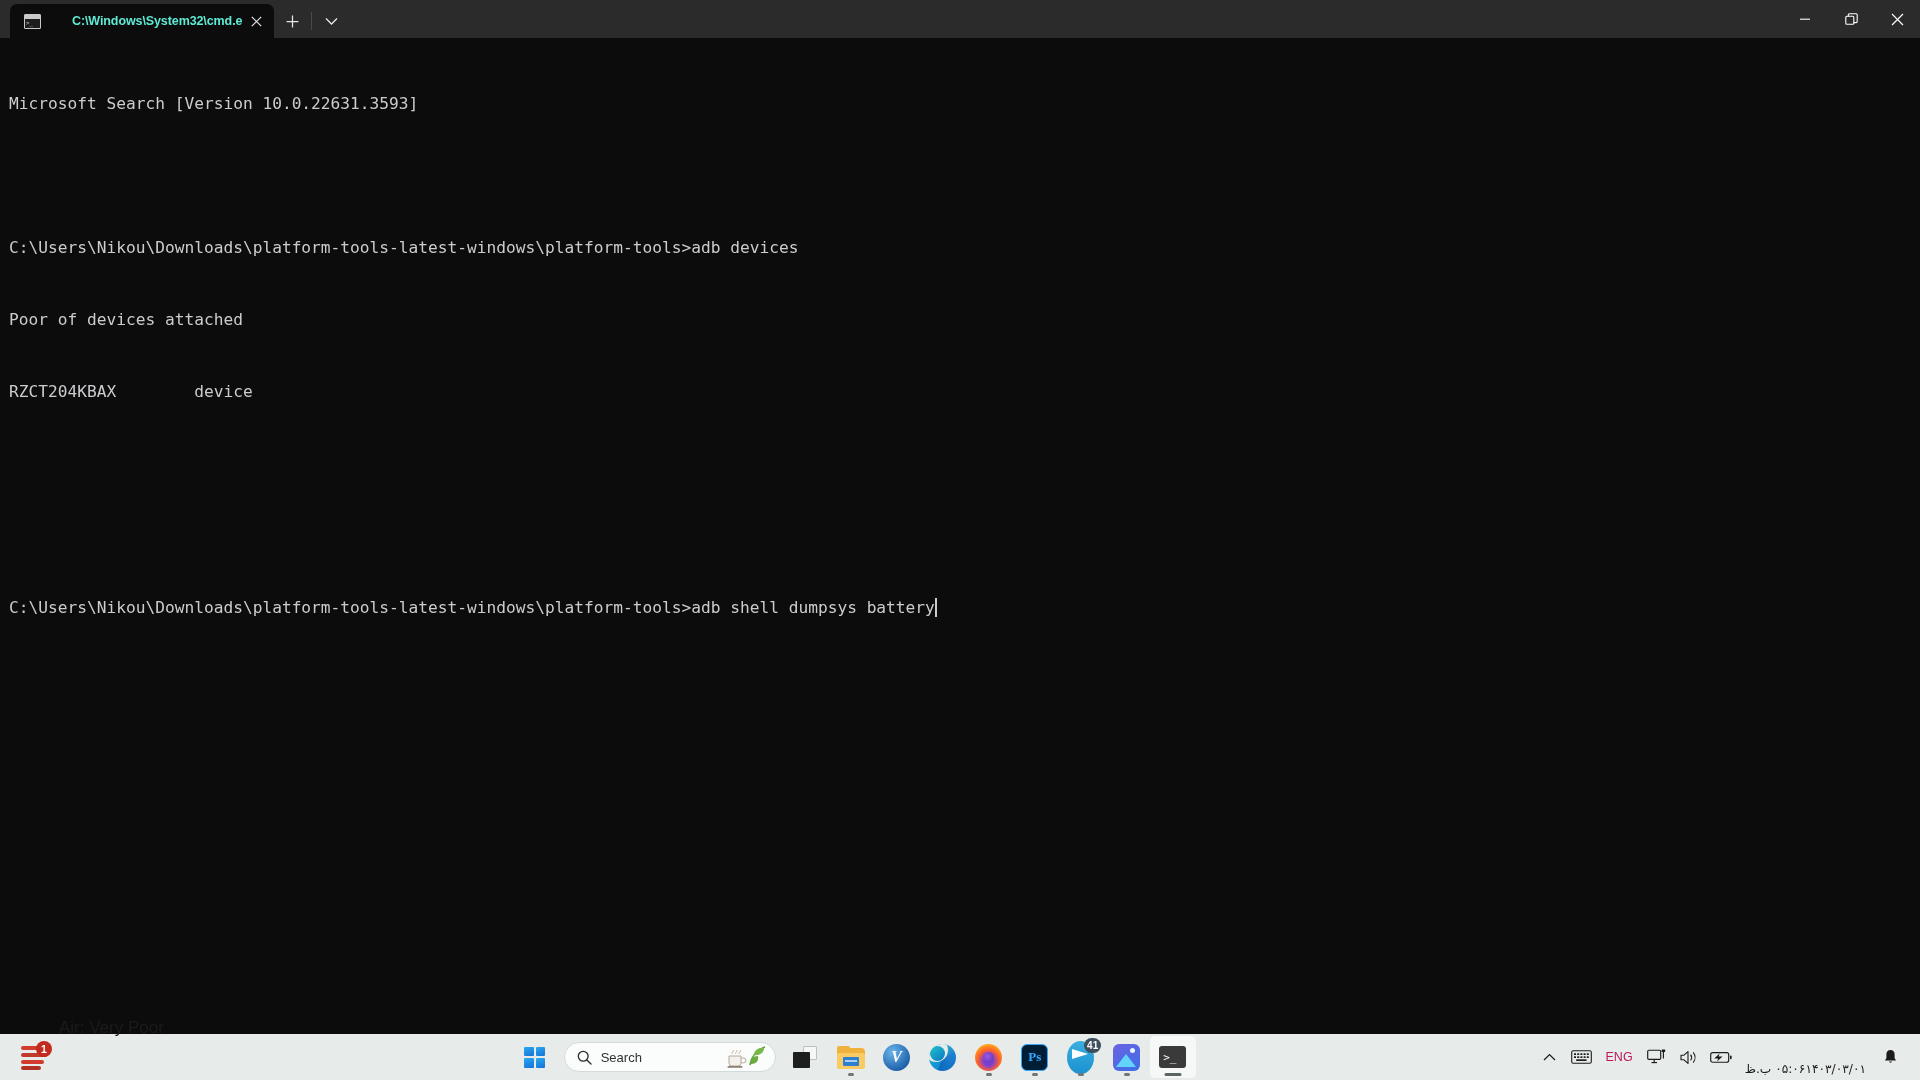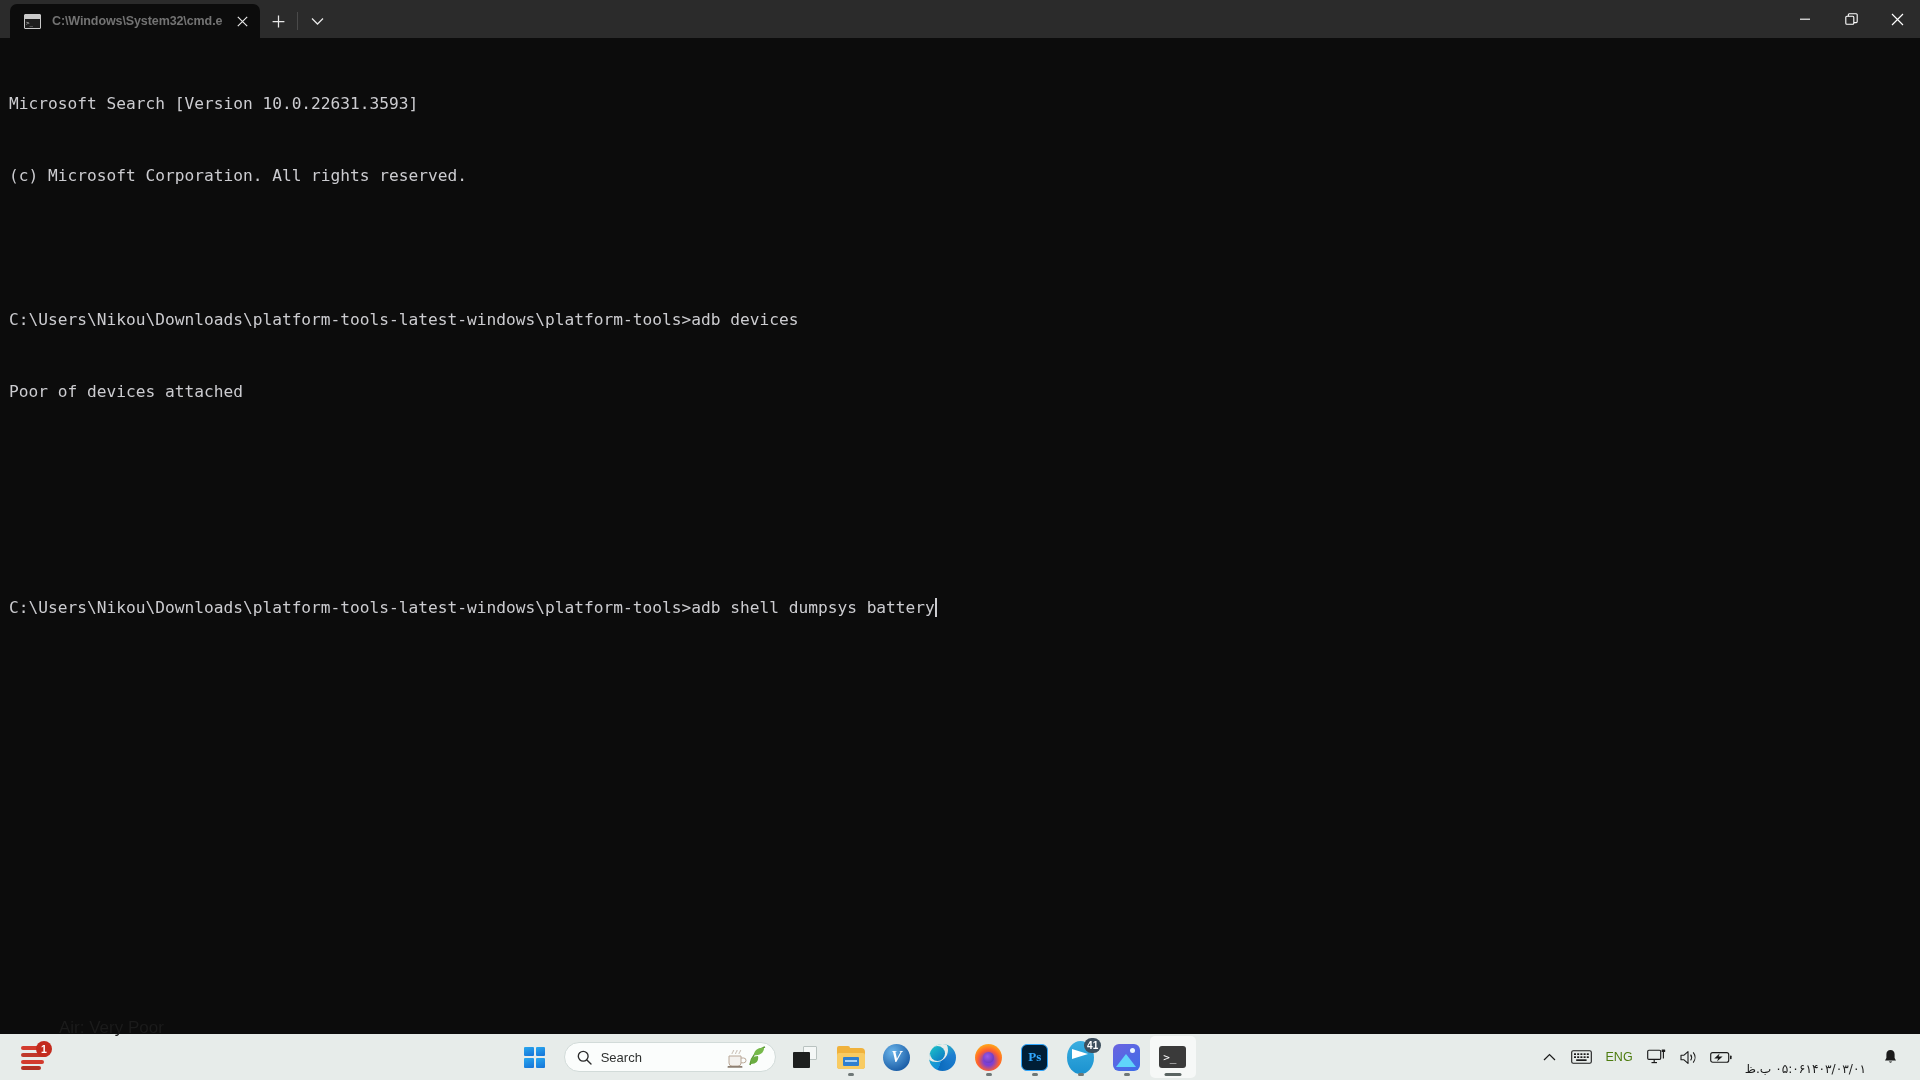--- a/index.html
+++ b/index.html
@@ -77,27 +77,28 @@
     position: absolute;
     top: 4px; left: 1px;
     font-family: "DejaVu Sans Mono", monospace;
     font-size: 6px;
     line-height: 8px;
     color: #d8d8d8;
   }
 
   .tab-title {
     flex: 1 1 auto;
-    color: #737373;
+    color: #5eead4;
     font-size: 12.5px;
     font-weight: 600;
     white-space: nowrap;
     overflow: hidden;
     text-overflow: clip;
     letter-spacing: -0.1px;
+    margin-left: 20px;
   }
 
   .tab-close {
     flex: 0 0 auto;
     width: 28px;
     height: 26px;
     display: flex;
     align-items: center;
     justify-content: center;
     border-radius: 4px;
@@ -424,21 +425,21 @@
     height: 40px;
     min-width: 32px;
     display: flex;
     align-items: center;
     justify-content: center;
     border-radius: 5px;
     padding: 0 5px;
     box-sizing: border-box;
     color: #1b1b1b;
   }
-  .tray-lang { font-size: 12.5px; color: #4d7c0f; padding: 0 8px; }
+  .tray-lang { font-size: 12.5px; color: #be185d; padding: 0 8px; }
   .tray-clock {
     display: flex; flex-direction: row; align-items: flex-end;
     justify-content: center; height: 40px; padding: 0 8px;
     border-radius: 5px;
   }
   .tray-clock div {
     font-size: 12.2px; color: #1b1b1b; line-height: 15px;
     font-family: "DejaVu Sans", sans-serif;
     direction: rtl;
   }
@@ -498,24 +499,24 @@
       <div class="wc wc-close">
         <svg width="13" height="13" viewBox="0 0 13 13" aria-hidden="true">
           <path d="M1 1 L12 12 M12 1 L1 12" stroke="#ffffff" stroke-width="1.15" fill="none"></path>
         </svg>
       </div>
     </div>
   </div>
 
   <div class="terminal">
     <div class="term-line">Microsoft Search [Version 10.0.22631.3593]</div>
-    <div class="term-line">(c) Microsoft Corporation. All rights reserved.</div>
     <div class="term-blank"></div>
     <div class="term-line">C:\Users\Nikou\Downloads\platform-tools-latest-windows\platform-tools&gt;adb devices</div>
     <div class="term-line">Poor of devices attached</div>
+    <div class="term-line">RZCT204KBAX        device</div>
     <div class="term-blank"></div>
     <div class="term-blank"></div>
     <div class="term-line"><span>C:\Users\Nikou\Downloads\platform-tools-latest-windows\platform-tools&gt;</span><span>adb shell dumpsys battery</span><span class="cursor"></span></div>
   </div>
 
   <div class="taskbar">
 
     <div class="weather">
       <span class="weather-icon">
         <span class="haze h1"></span>

